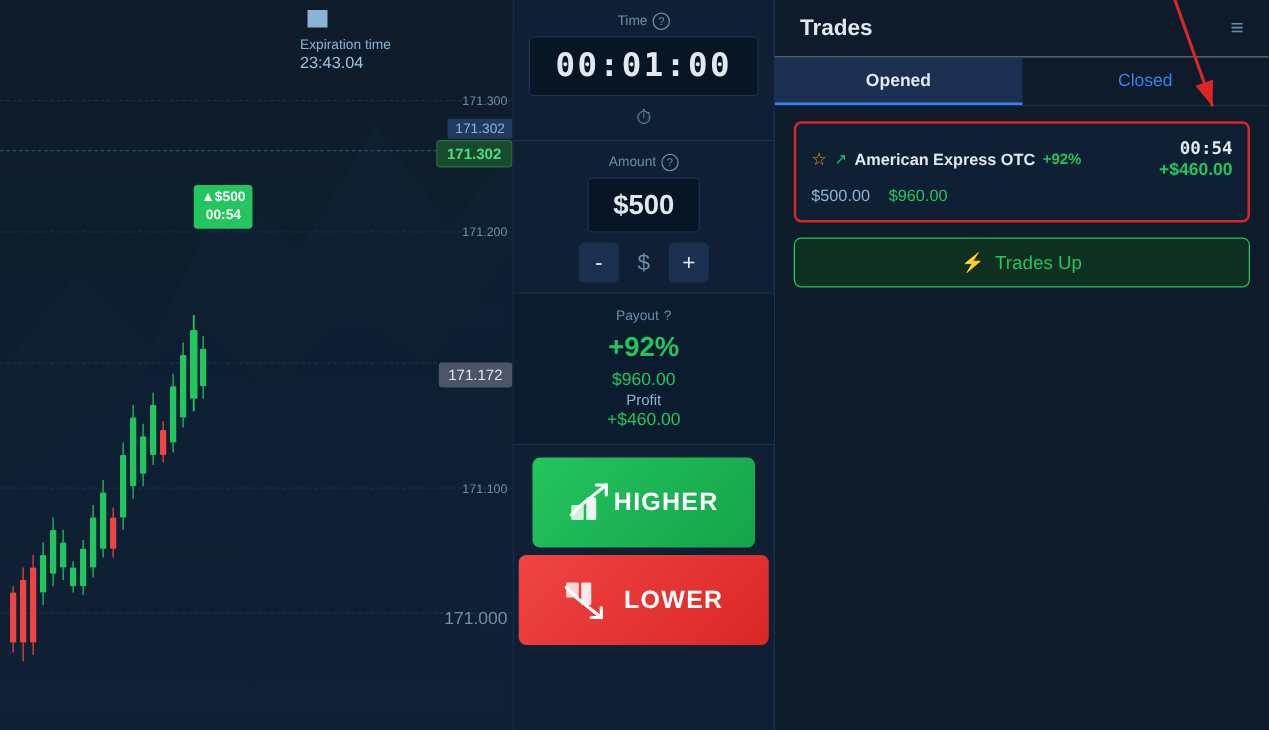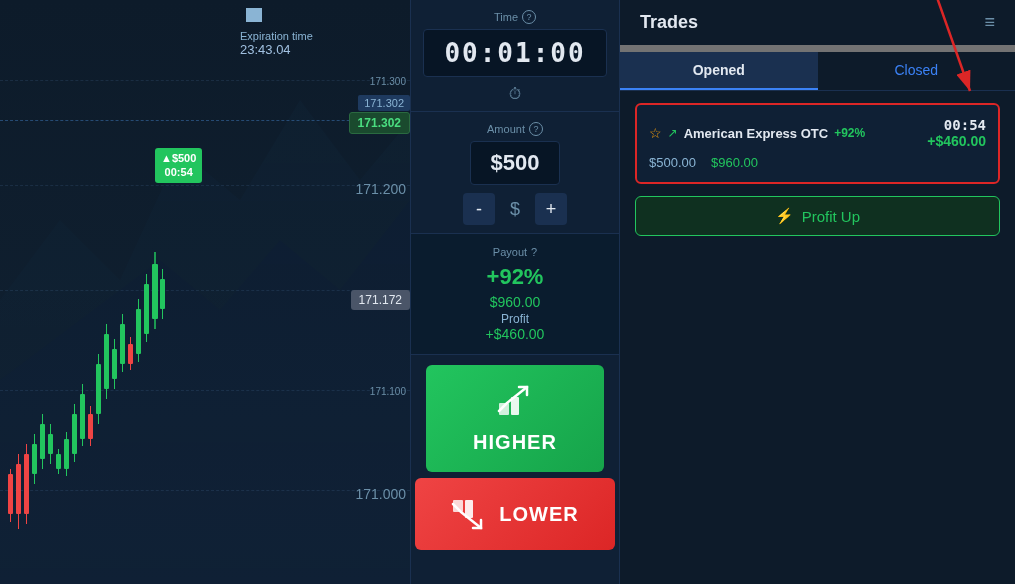--- a/index.html
+++ b/index.html
@@ -204,22 +204,20 @@
       font-size: 20px;
       font-weight: bold;
       letter-spacing: 1px;
       border: none;
       border-radius: 6px;
       padding: 18px 0;
       cursor: pointer;
       display: flex;
       align-items: center;
       justify-content: center;
-      gap: 12px;
-      flex-direction: column;
     }
 
     .btn-lower {
       margin: 0 4px 10px;
       background: linear-gradient(135deg, #ef4444, #dc2626);
       color: white;
       font-size: 20px;
       font-weight: bold;
       letter-spacing: 1px;
       border: none;
@@ -245,21 +243,21 @@
       background: #0d1b2a;
       display: flex;
       flex-direction: column;
     }
 
     .trades-header {
       display: flex;
       align-items: center;
       justify-content: space-between;
       padding: 12px 20px;
-      border-bottom: 7px solid #737373;
+      border-bottom: 1px solid #737373;
       text-align: center;
     }
 
     .trades-title {
       color: #e2e8f0;
       font-size: 18px;
       font-weight: 600;
     }
 
     .trades-menu-icon {
@@ -426,21 +424,21 @@
 
   <div style="position:absolute; top:112px; right:0;">
     <div style="background:#1a4a2e; color:#4ade80; font-size:12px; padding:3px 8px; border-radius:3px; border:1px solid #2a6a40; font-weight:bold;">171.302</div>
   </div>
 
   <div style="position:absolute; top:290px; right:0;">
     <div style="background:#4a5568; color:#e2e8f0; font-size:12px; padding:3px 8px; border-radius:3px;">171.172</div>
   </div>
 
   <div style="position:absolute; top:75px; right:0; color:#6b8fa8; font-size:10px; padding:1px 4px;">171.300</div>
-  <div style="position:absolute; top:180px; right:0; color:#6b8fa8; font-size:14px; padding:1px 4px;">171.200</div>
+  <div style="position:absolute; top:180px; right:0; color:#6b8fa8; font-size:10px; padding:1px 4px;">171.200</div>
   <div style="position:absolute; top:385px; right:0; color:#6b8fa8; font-size:10px; padding:1px 4px;">171.100</div>
   <div style="position:absolute; top:485px; right:0; color:#6b8fa8; font-size:14px; padding:1px 4px;">171.000</div>
 
   <div style="position:absolute; left:155px; top:148px;">
     <div style="background:#22c55e; color:white; font-size:11px; font-weight:bold; padding:3px 6px; border-radius:3px; display:flex; flex-direction:column; align-items:center; line-height:1.3;">
       <span>▲$500</span>
       <span>00:54</span>
     </div>
   </div>
 
@@ -628,15 +626,15 @@
         <marker id="arrowhead" markerWidth="8" markerHeight="6" refX="8" refY="3" orient="auto">
           <polygon points="0 0, 8 3, 0 6" fill="#dc2626"></polygon>
         </marker>
       </defs>
       <path d="M 100,10 L 160,180" stroke="#dc2626" stroke-width="2.5" fill="none" marker-end="url(#arrowhead)"></path>
     </svg>
   </div>
 
   <button class="btn-double-up">
     <span>⚡</span>
-    <span>Profit Up</span>
+    <span>Trades Up</span>
   </button>
 </div>
 
 </body></html>

